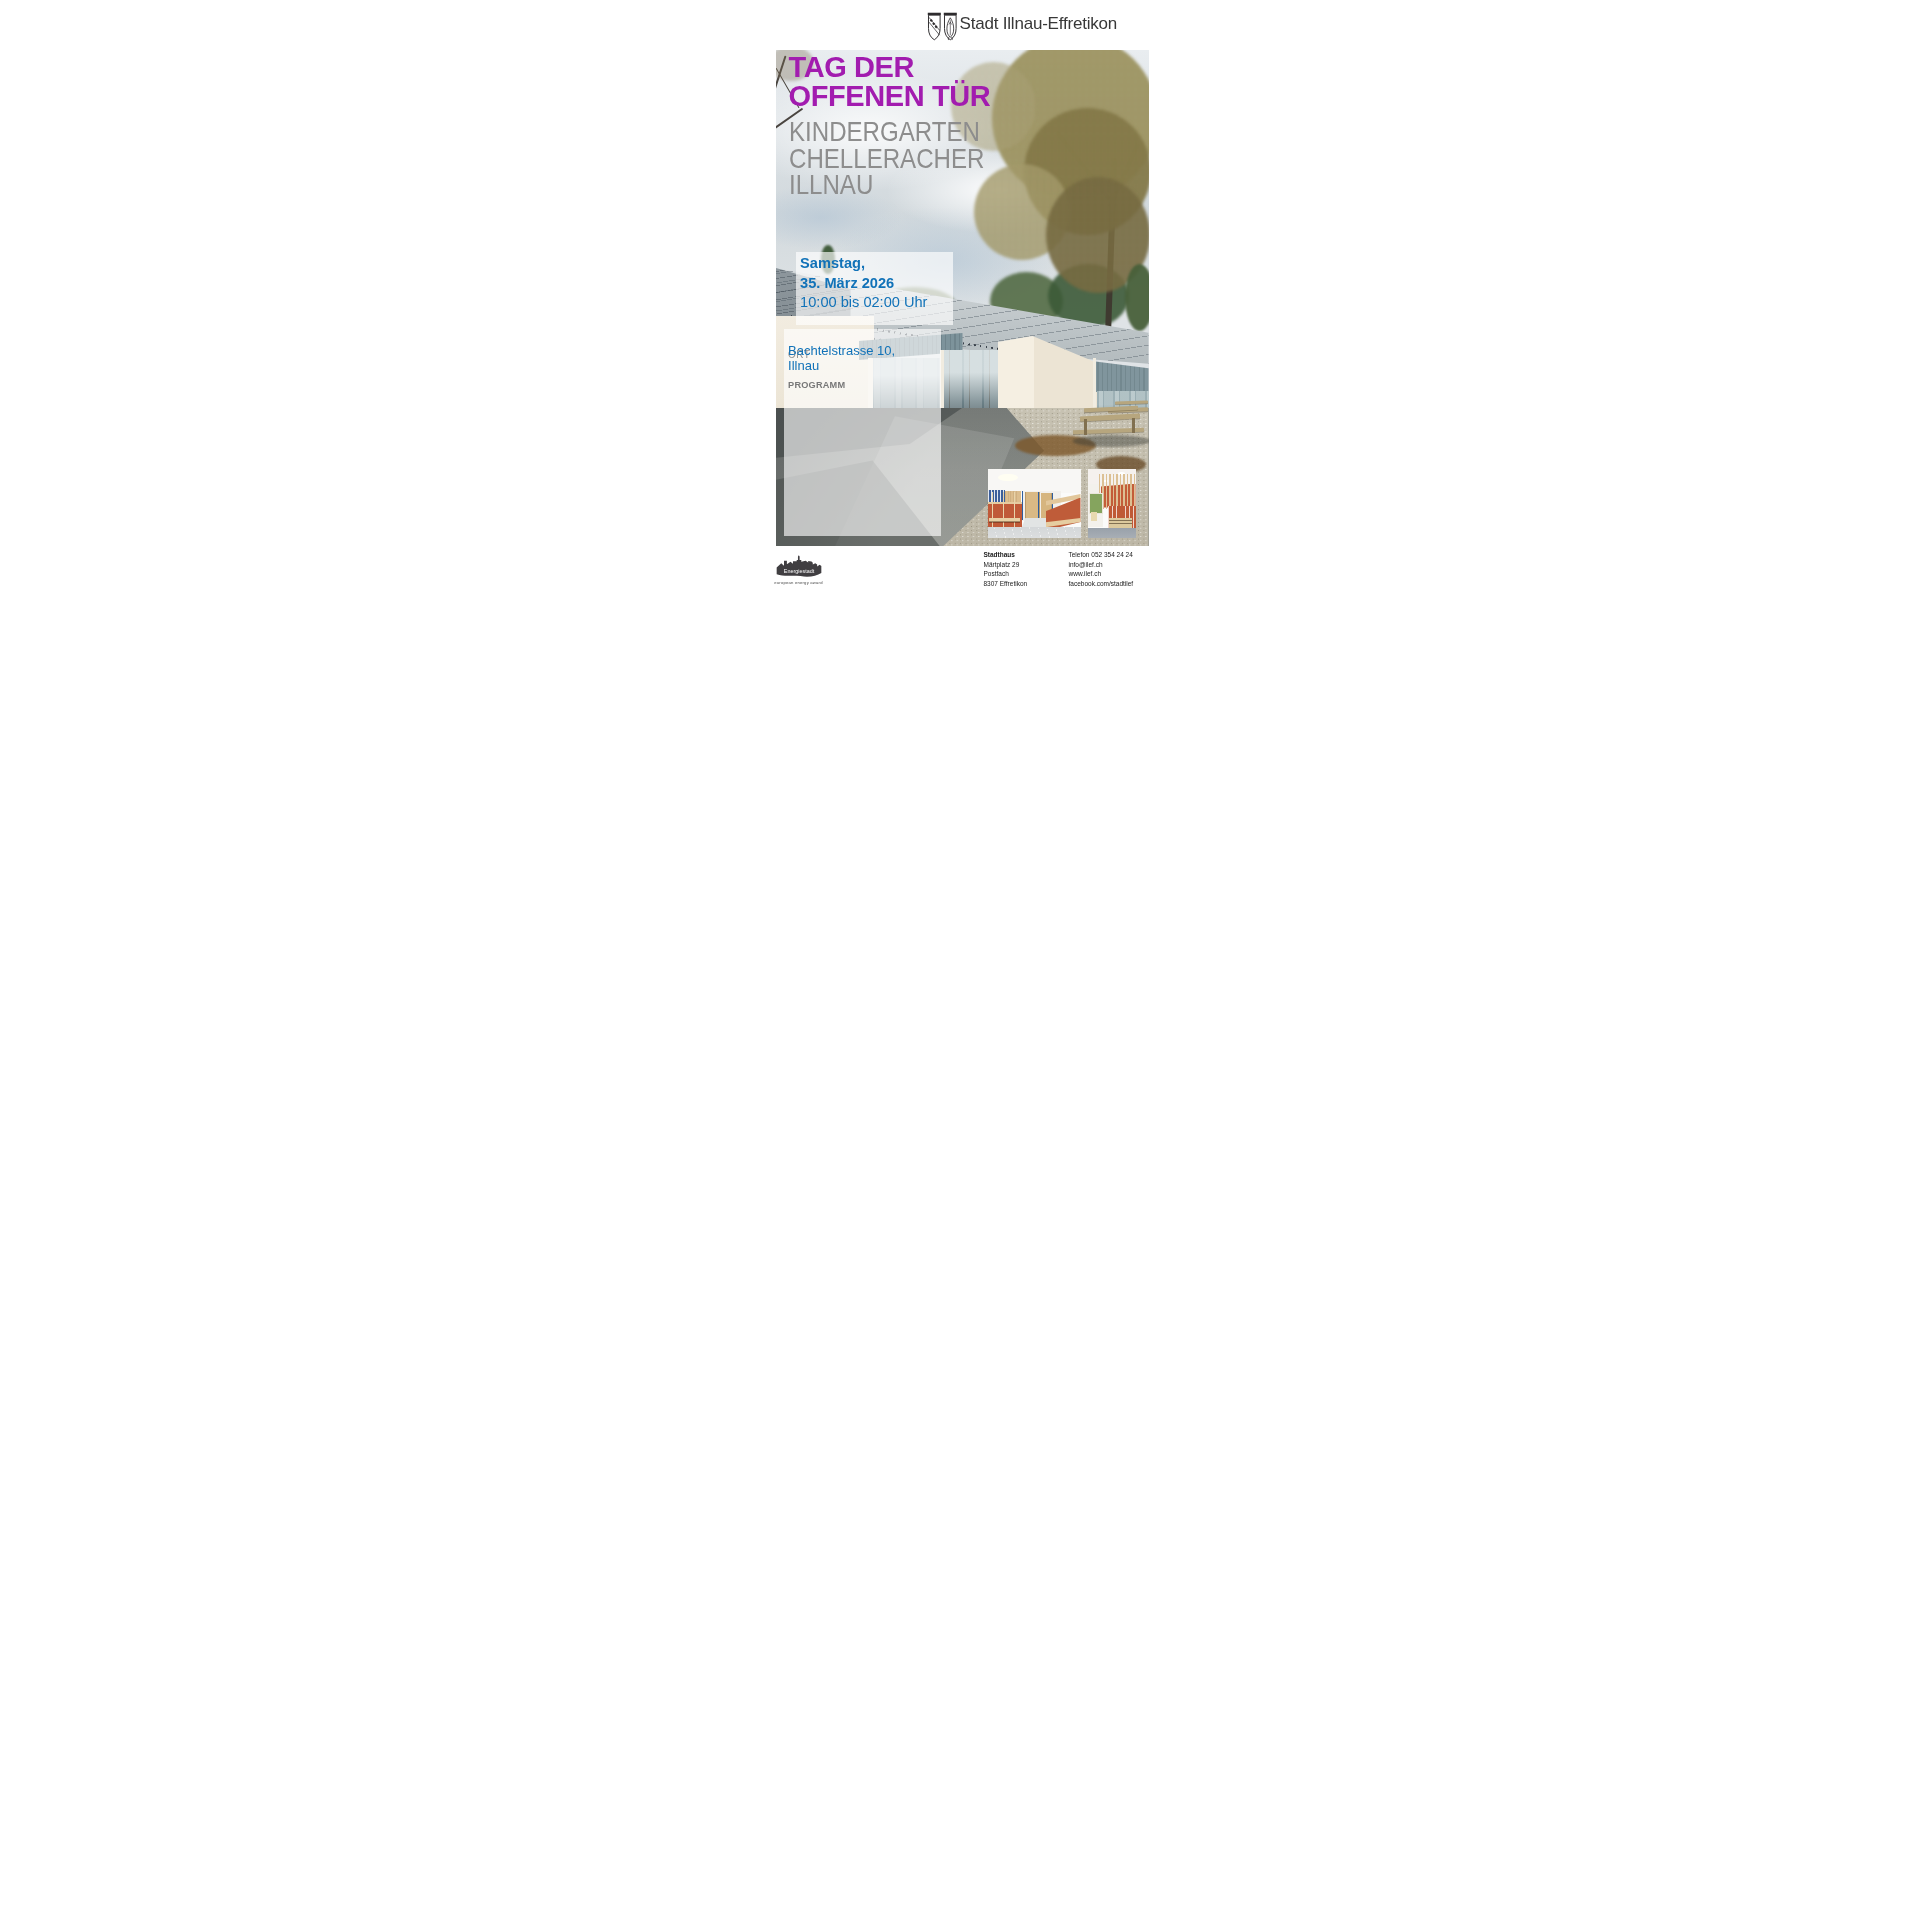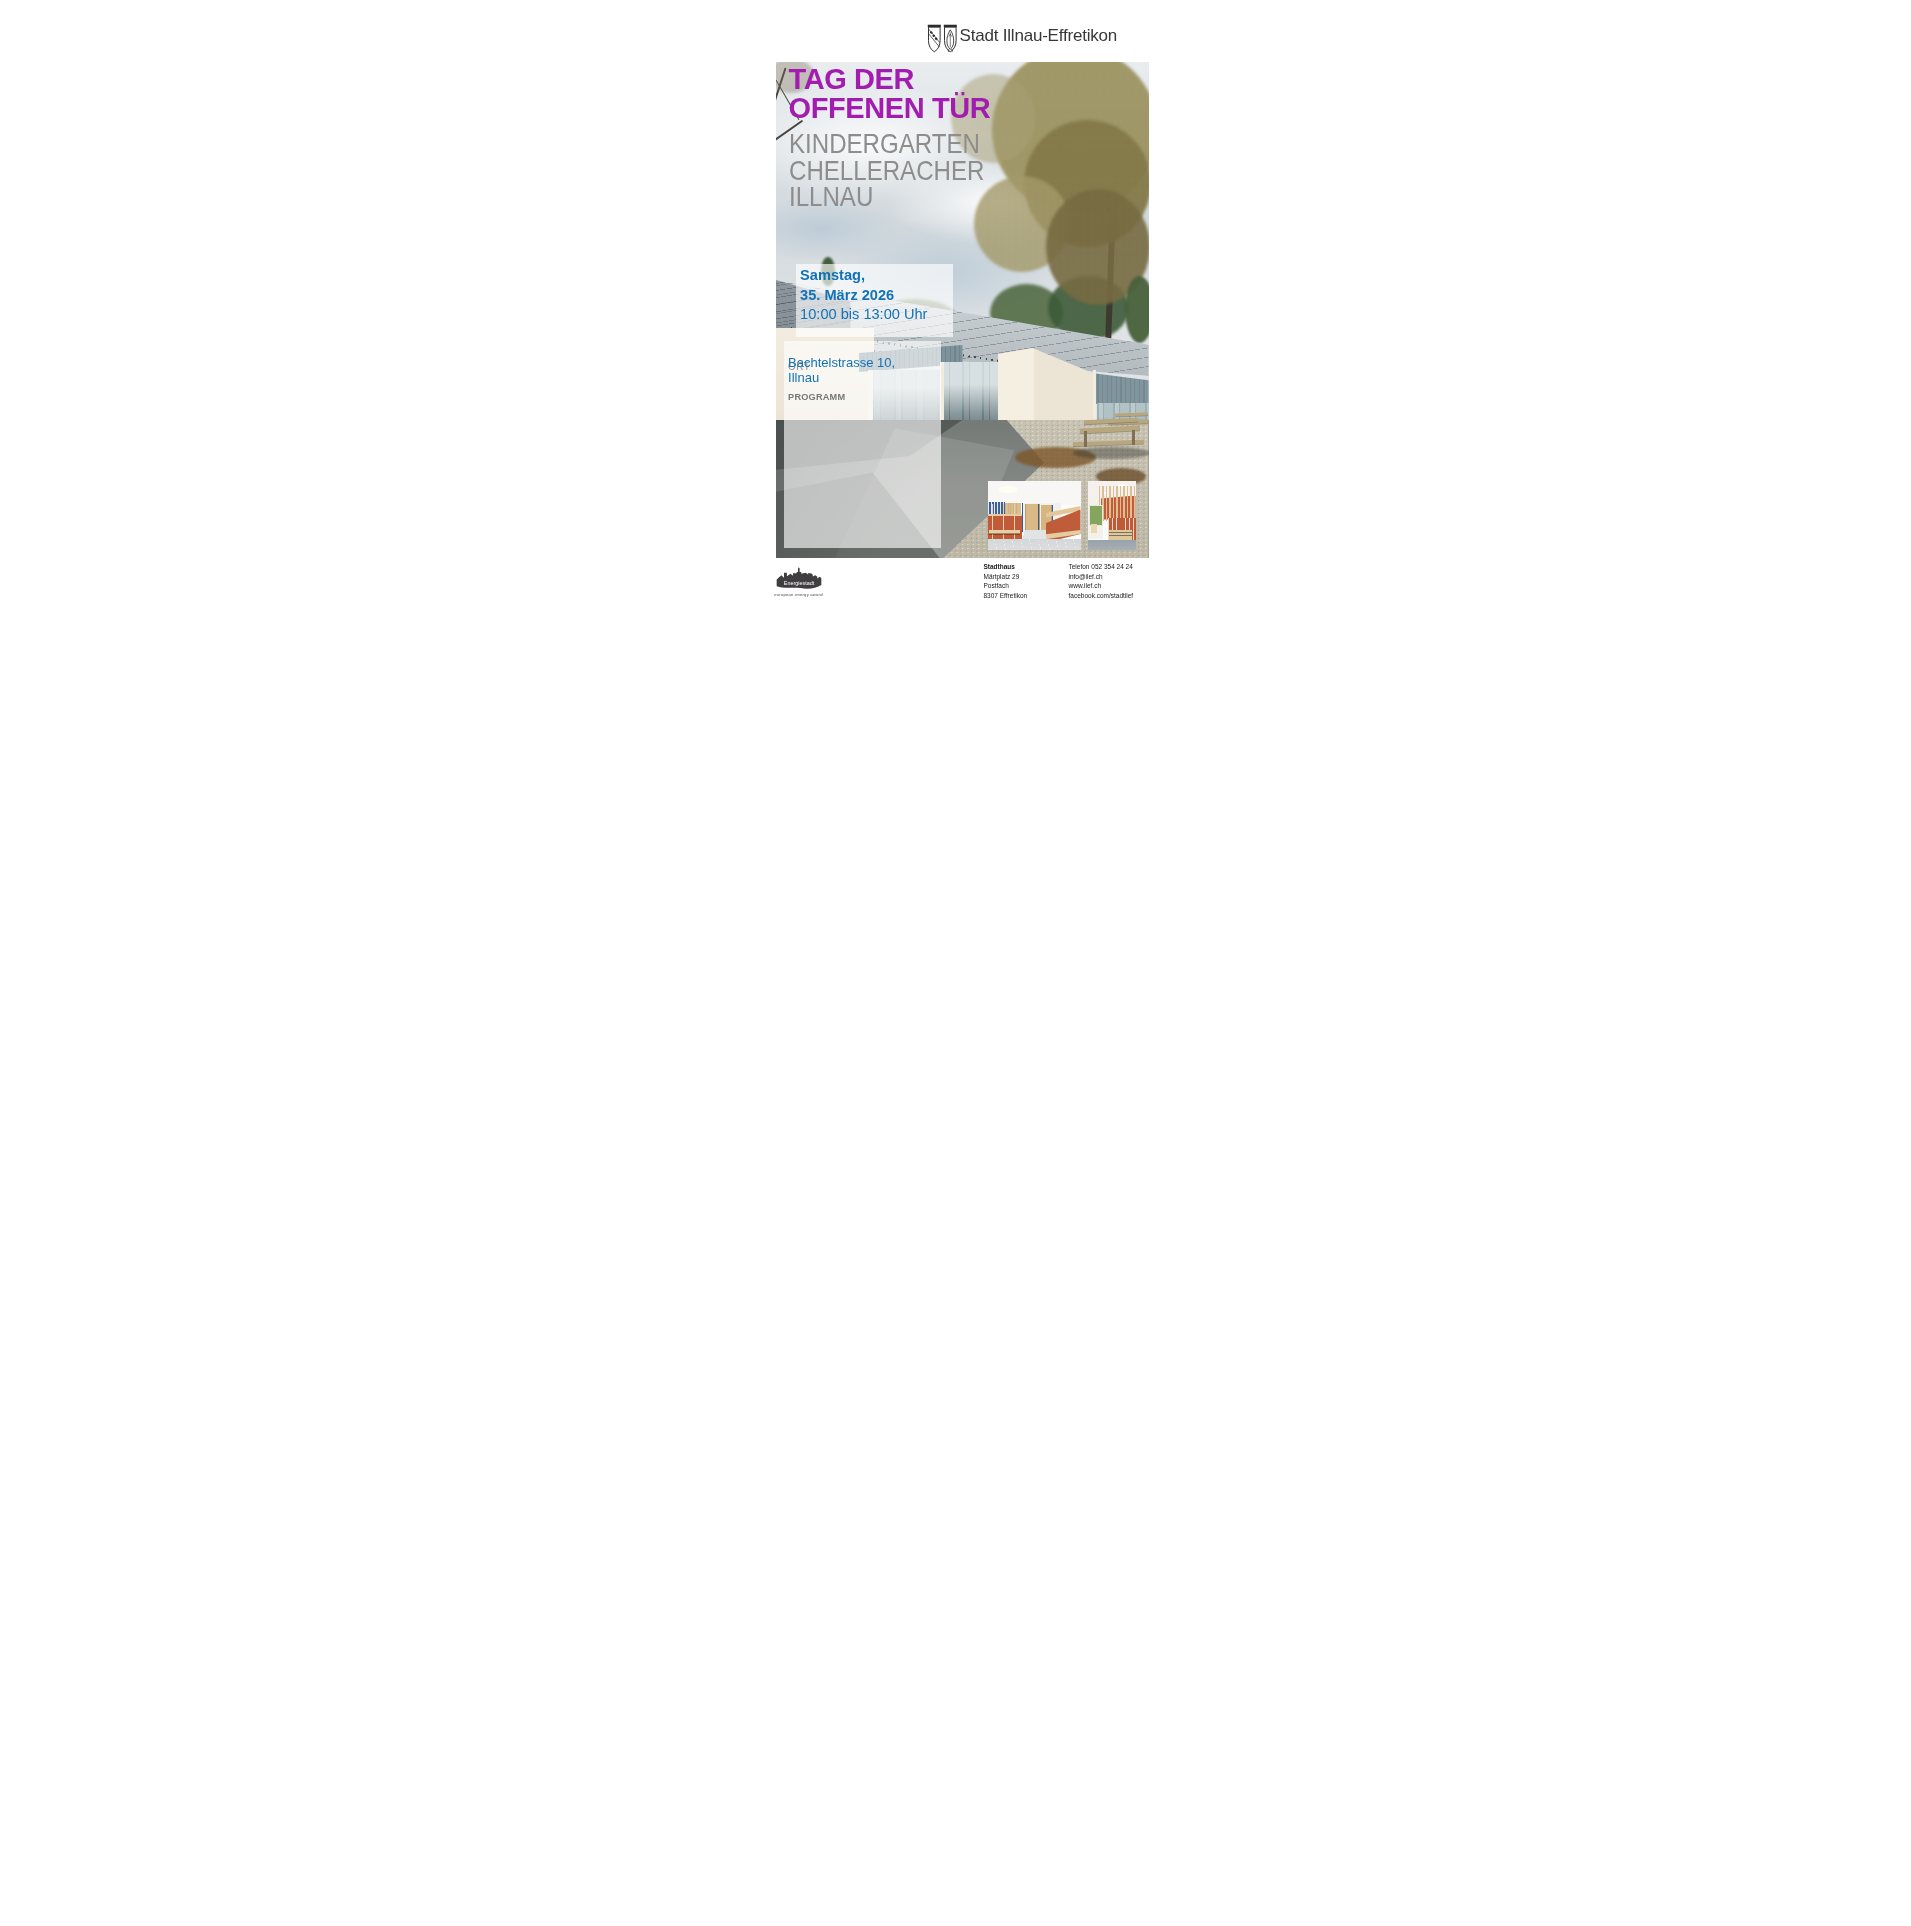--- a/index.html
+++ b/index.html
@@ -1,17 +1,17 @@
 <!DOCTYPE html>
 <html style="font-size:6.2px"><head>
 <meta charset="utf-8">
 <style>
   html,body{margin:0;padding:0;background:#ffffff;}
   .page{position:relative;width:432px;height:611px;background:#ffffff;overflow:hidden;
-        font-family:"Liberation Sans","DejaVu Sans",sans-serif;margin:12px auto;}
+        font-family:"Liberation Sans","DejaVu Sans",sans-serif;margin:0 auto;}
   .abs{position:absolute;}
 
   
   .brand-text{left:220px;top:14px;font-size:17px;color:#383838;letter-spacing:-0.2px;}
   .shield{top:11.6px;width:14.6px;height:29px;}
   .shield1{left:187px;} .shield2{left:203px;}
 
   
   .photo{left:36px;top:50px;width:373px;height:496px;overflow:hidden;background:#dfe3e6;}
   .sky{left:0;top:0;width:373px;height:270px;
@@ -236,21 +236,21 @@
   <div class="abs subtitle">
     <div>KINDERGARTEN</div>
     <div>CHELLERACHER</div>
     <div>ILLNAU</div>
   </div>
 
   <div class="abs panel panel-date">
     <div class="abs event">
       <div class="b">Samstag,</div>
       <div class="b">35. März 2026</div>
-      <div>10:00 bis 13:00 Uhr</div>
+      <div>10:00 bis 02:00 Uhr</div>
     </div>
   </div>
 
   <div class="abs panel panel-info">
     <div class="abs loc-label">ORT</div>
     <div class="abs loc-addr">Bachtelstrasse 10,
 Illnau</div>
     <div class="abs prog-label">PROGRAMM</div>
   </div>
 

